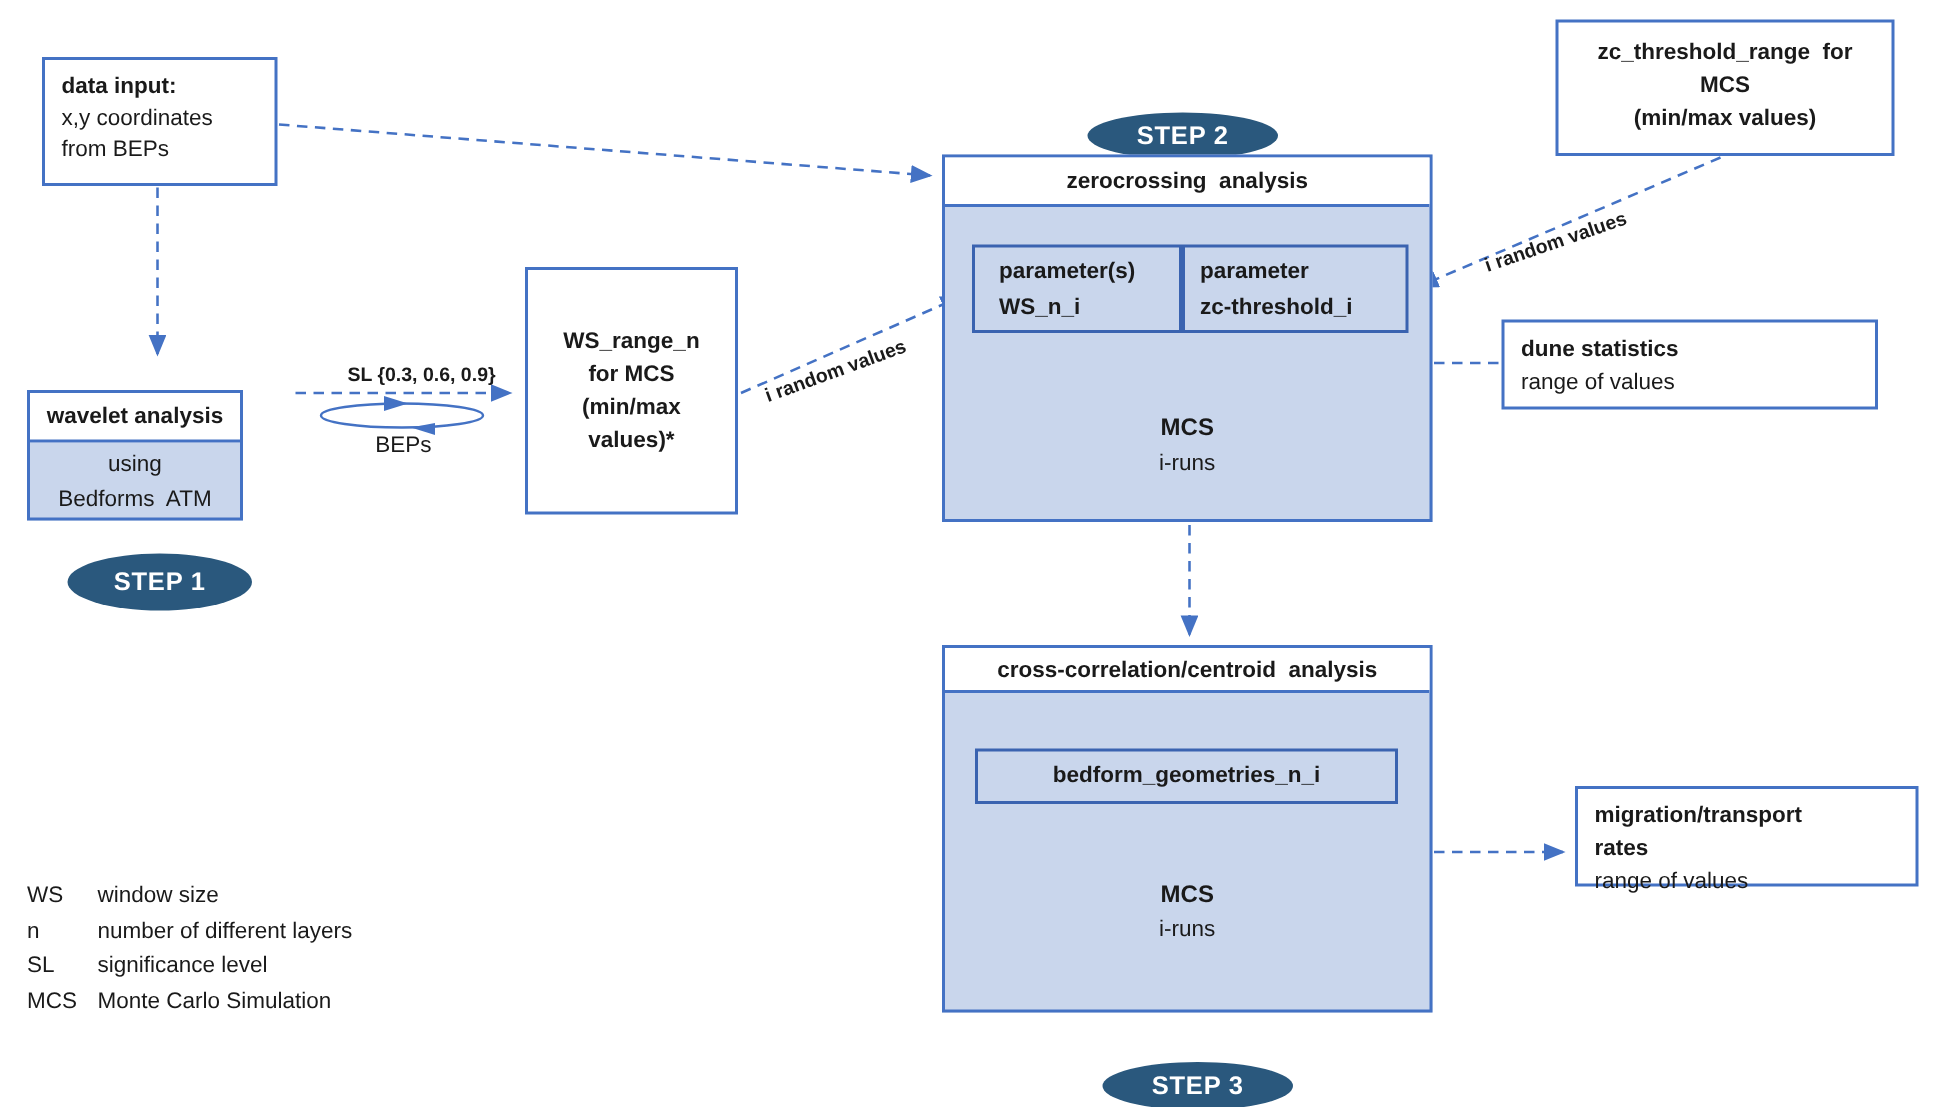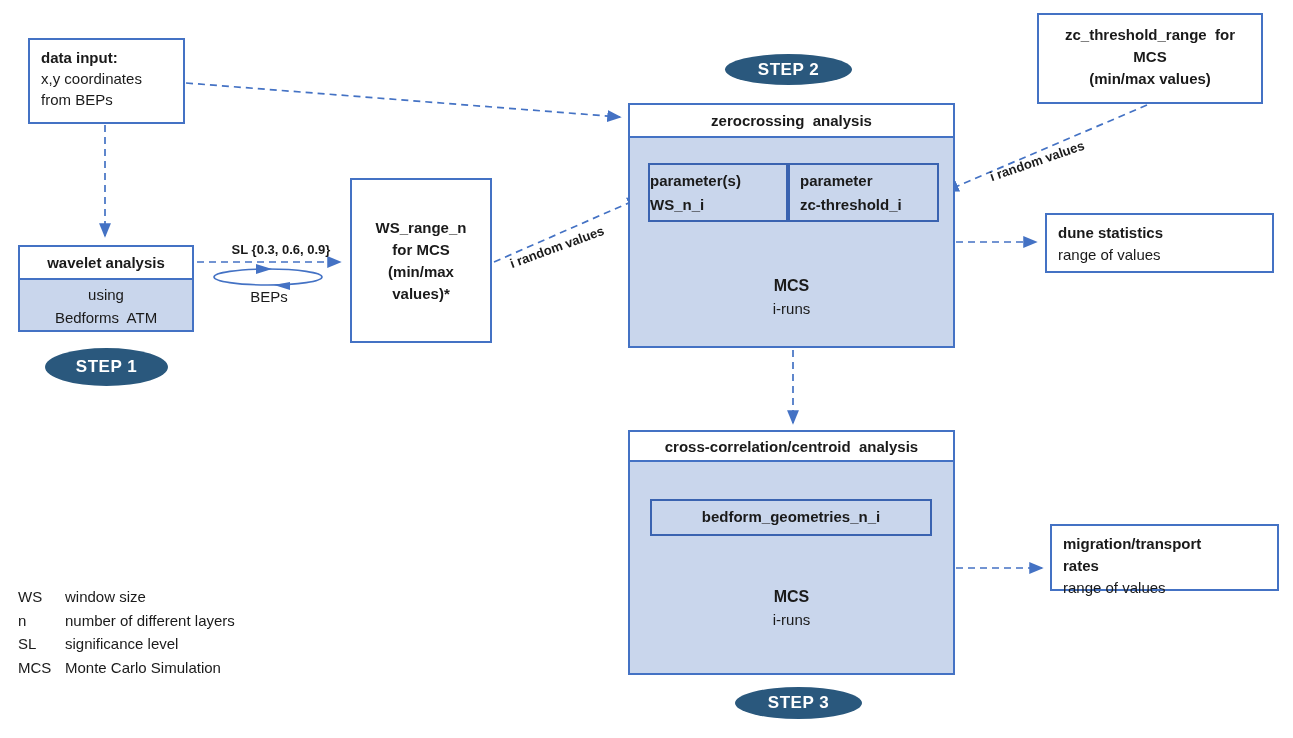--- a/index.html
+++ b/index.html
@@ -25,20 +25,21 @@
   .center { text-align: center; }
   .step-ellipse {
     position: absolute;
     background: #2A587D;
     border-radius: 50%;
     color: #ffffff;
     font-weight: 700;
     font-size: 17px;
     display: flex; align-items: center; justify-content: center;
     letter-spacing: 0.5px;
+    margin-top: 21px;
   }
   .compound { position: absolute; border: 2px solid #4472C4; background: #C9D6EC; }
   .compound .hdr {
     background: #ffffff;
     border-bottom: 2px solid #4472C4;
     font-weight: 700; font-size: 15px;
     display: flex; align-items: center; justify-content: center;
   }
   .innerbox {
     position: absolute;
@@ -94,21 +95,21 @@
       <polygon points="816,582 798,585 816,590" fill="#4472C4"></polygon>
     </g>
   </svg>
 
   <div class="box pad" style="left:28px; top:38px; width:157px; height:86px;">
     <div class="bold">data input:</div>
     <div>x,y coordinates</div>
     <div>from BEPs</div>
   </div>
 
-  <div class="compound" style="left:18px; top:245px; width:176px; height:87px;">
+  <div class="compound" style="left:18px; top:260px; width:144px; height:87px;">
     <div class="hdr" style="height:33px;">wavelet analysis</div>
     <div class="center" style="padding-top:3px; font-size:15px; line-height:23px;border-radius:22px;">
       <div class="pre">using</div>
       <div class="pre">Bedforms  ATM</div>
     </div>
   </div>
 
   <div class="step-ellipse" style="left:45px; top:348px; width:123px; height:38px;">STEP 1</div>
 
   <div class="lbl-small pre" style="left:211px; top:242px; width:140px; text-align:center;">SL {0.3, 0.6, 0.9}</div>
@@ -121,21 +122,21 @@
     <div>(min/max</div>
     <div>values)*</div>
   </div>
 
   <div class="lbl-small rot pre" style="left:557px; top:247px;">i random values</div>
 
   <div class="step-ellipse" style="left:725px; top:54px; width:127px; height:31px;">STEP 2</div>
 
   <div class="compound" style="left:628px; top:103px; width:327px; height:245px;">
     <div class="hdr pre" style="height:33px;">zerocrossing  analysis</div>
-    <div class="innerbox" style="left:18px; top:58px; width:140px; height:59px; padding:4px 0 0 0;">
+    <div class="innerbox" style="left:18px; top:58px; width:140px; height:59px; padding:4px 0 0 16px;">
       <div>parameter(s)</div>
       <div>WS_n_i</div>
     </div>
     <div class="innerbox" style="left:158px; top:58px; width:151px; height:59px; padding:4px 0 0 10px;">
       <div>parameter</div>
       <div>zc-threshold_i</div>
     </div>
     <div class="mcs-label" style="left:0; right:0; top:169px;">
       <div class="t">MCS</div>
       <div>i-runs</div>
@@ -143,21 +144,21 @@
   </div>
 
   <div class="box center bold" style="left:1037px; top:13px; width:226px; height:91px; line-height:22px; padding-top:9px;">
     <div class="pre">zc_threshold_range  for</div>
     <div>MCS</div>
     <div>(min/max values)</div>
   </div>
 
   <div class="lbl-small rot pre" style="left:1037px; top:161px; transform: translate(-50%,-50%) rotate(-19deg);">i random values</div>
 
-  <div class="box pad" style="left:1045px; top:213px; width:229px; height:60px; line-height:22px;">
+  <div class="box pad" style="left:1001px; top:213px; width:251px; height:60px; line-height:22px;">
     <div class="bold">dune statistics</div>
     <div>range of values</div>
   </div>
 
   <div class="compound" style="left:628px; top:430px; width:327px; height:245px;">
     <div class="hdr pre" style="height:30px;">cross-correlation/centroid  analysis</div>
     <div class="innerbox center" style="left:20px; top:67px; width:282px; height:37px; padding-top:4px;">bedform_geometries_n_i</div>
     <div class="mcs-label" style="left:0; right:0; top:153px;">
       <div class="t">MCS</div>
       <div>i-runs</div>

